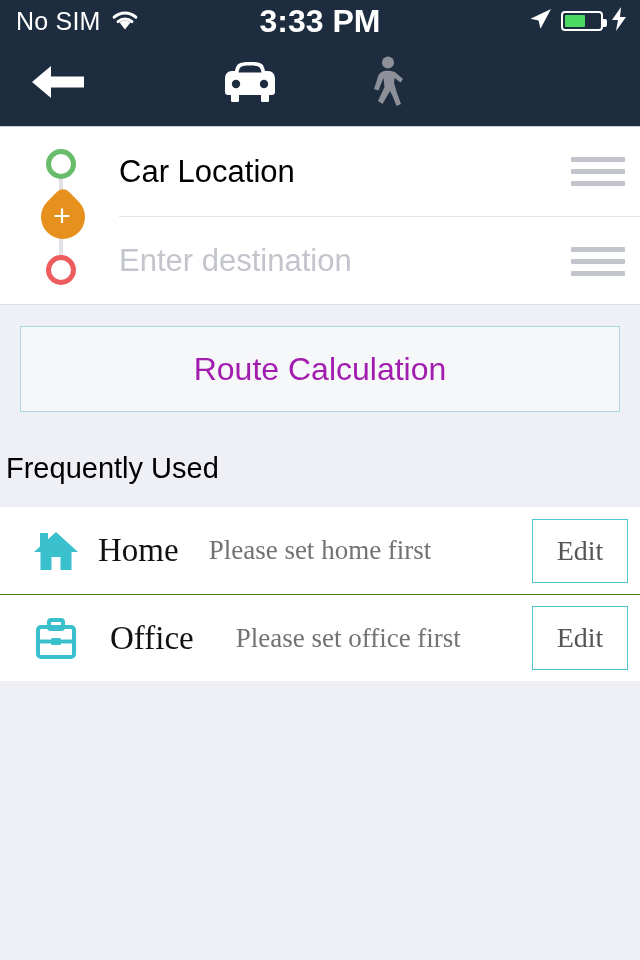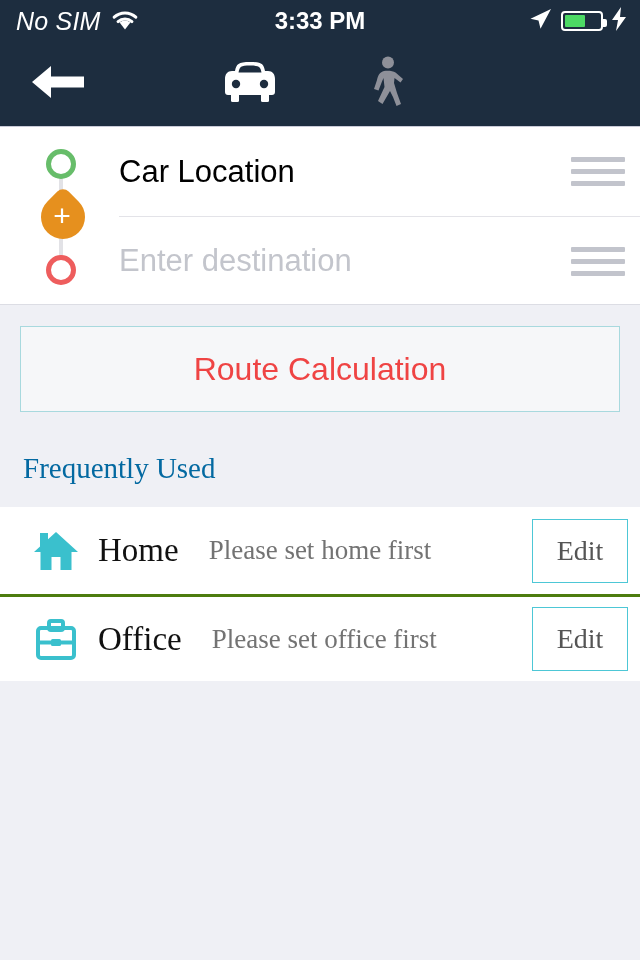--- a/index.html
+++ b/index.html
@@ -9,25 +9,25 @@
     background:#eff0f5;
     overflow:hidden;
     position:relative;
   }
 
   
   #status-bar{
     height:42px; background:#1d2d3f; color:#fff;
     display:flex; align-items:center; position:relative;
   }
-  #status-left{ display:flex; align-items:center; gap:9px; margin-left:16px;font-style:italic; }
+  #status-left{ display:flex; align-items:center; gap:9px; margin-left:16px; }
   #carrier{ font-size:25px; letter-spacing:.2px; }
   #status-center{
     position:absolute; left:0; right:0; text-align:center;
-    font-size:24px; font-weight:bold; pointer-events:none;
+    font-size:32px; font-weight:bold; pointer-events:none;
   }
   #status-right{
     margin-left:auto; margin-right:13px; display:flex;
     align-items:center; gap:8px;
   }
   .batt{
     width:42px; height:20px; border:2px solid #fff; border-radius:4px;
     position:relative; display:flex; align-items:center; padding:2px;
   }
   .batt:after{
@@ -88,35 +88,35 @@
     width:54px; margin-right:15px; display:flex;
     flex-direction:column; gap:7px;
   }
   .drag-handle span{ display:block; height:5px; background:#c2c4cc; border-radius:1px; }
 
   
   #calc-wrap{ padding:21px 20px 0 20px; }
   #route-calc-btn{
     width:600px; height:86px; border:1px solid #a8d9de;
     background:#f6f7f9; display:flex; align-items:center;
-    justify-content:center; font-size:32px; color:#ef4444;
+    justify-content:center; font-size:32px; color:#a21caf;
   }
 
   #section-title{
-    font-size:29px; color:#0369a1; margin:40px 0 0 23px;font-family:Liberation Serif, serif;
+    font-size:29px; color:#000000; margin:40px 0 0 6px;
   }
 
   
   #fav-list{ margin-top:22px; background:#fff; }
   .fav-row{
     height:87px; display:flex; align-items:center; background:#fff;
     position:relative;
     font-family:Liberation Serif, serif;
   }
-  .fav-row + .fav-row{ border-top:3px solid #4d7c0f; }
+  .fav-row + .fav-row{ border-top:1px solid #4d7c0f;gap:12px; }
   .fav-icon{ width:56px; margin-left:28px; display:flex;
              align-items:center; justify-content:center; }
   .fav-name{ font-size:33px; color:#111; margin-left:14px; }
   .fav-hint{ font-size:27px; color:#737373; margin-left:30px; flex:1; }
   .edit-btn{
     width:96px; height:64px; border:1px solid #4dc7d6; background:#fff;
     color:#555; font-size:28px; display:flex; align-items:center;
     justify-content:center; margin-right:12px;
   }
 </style>

